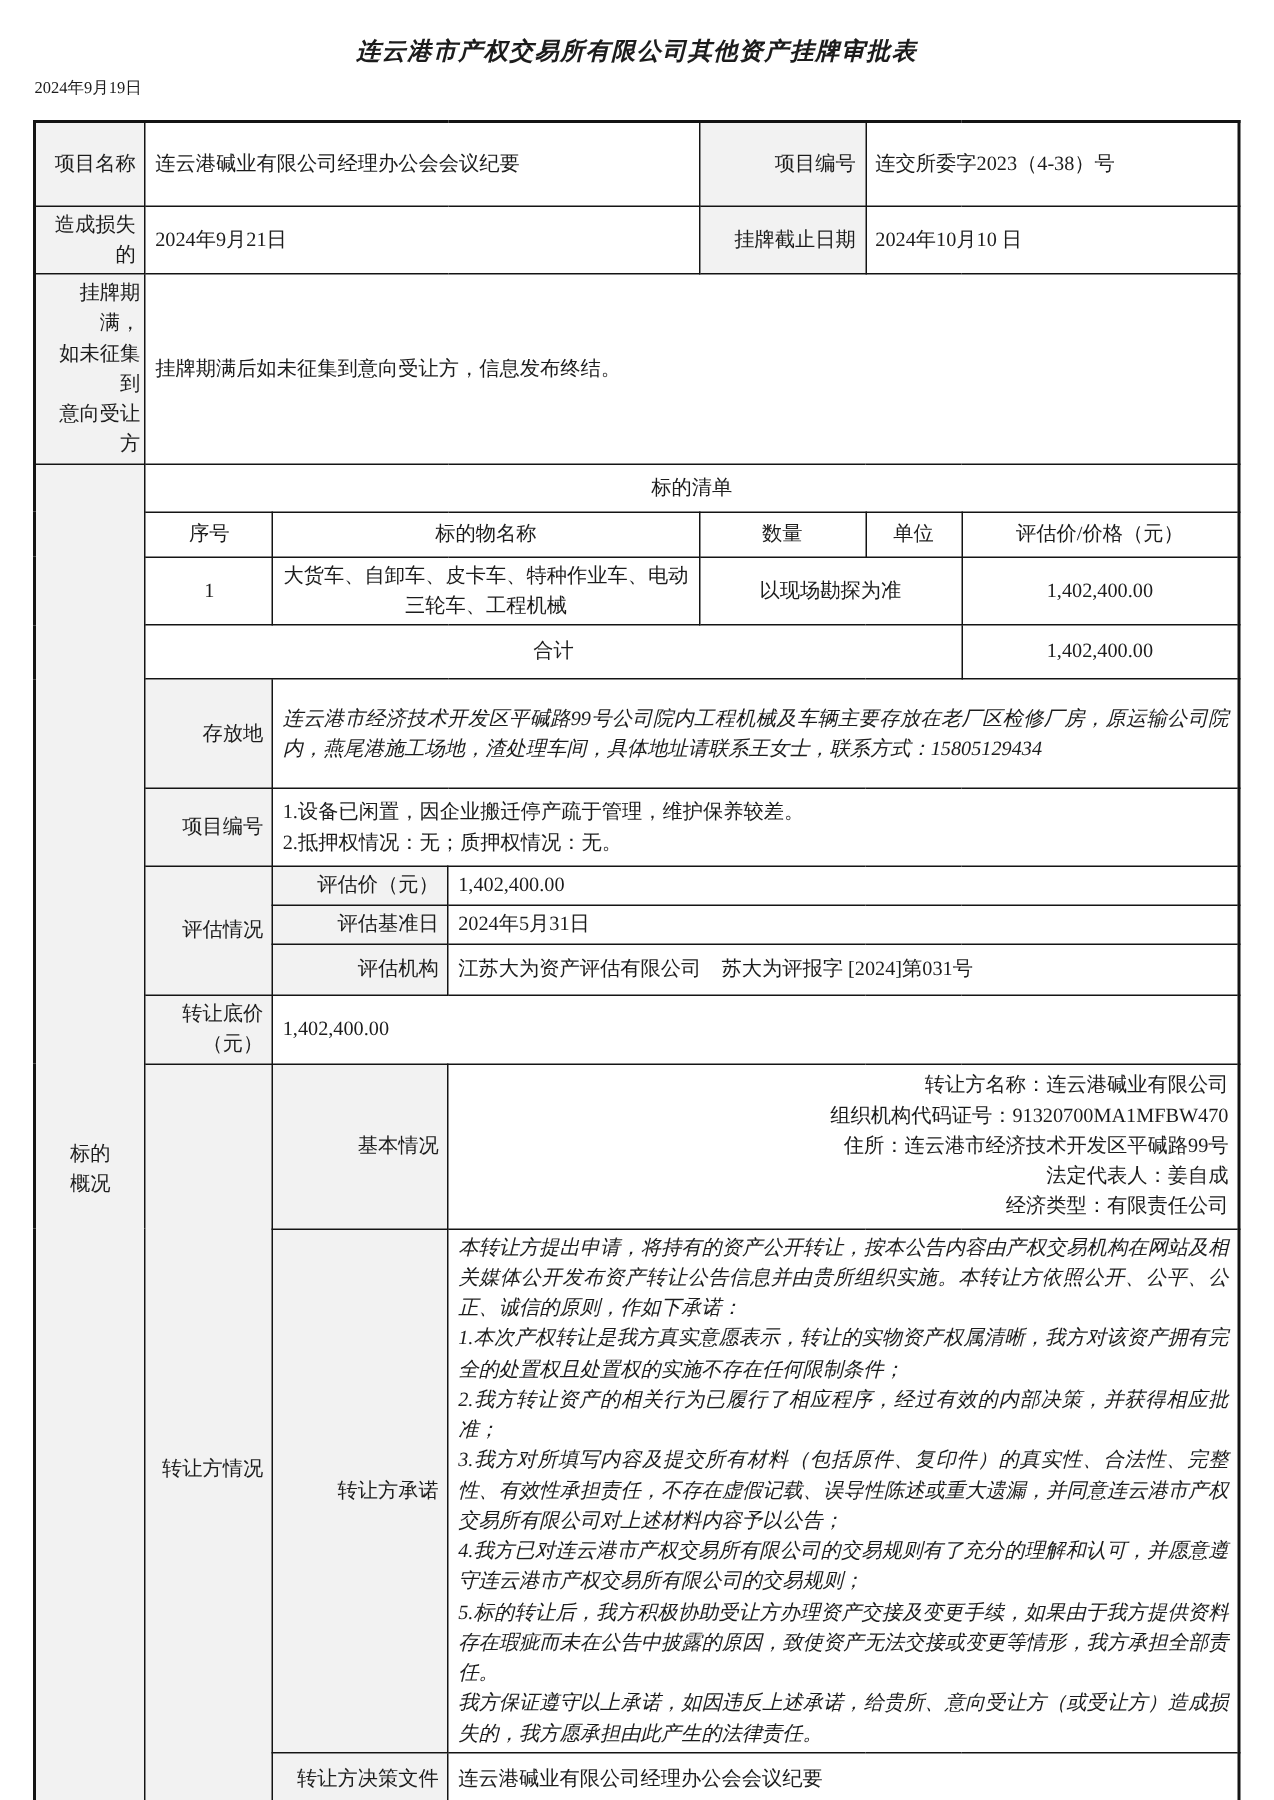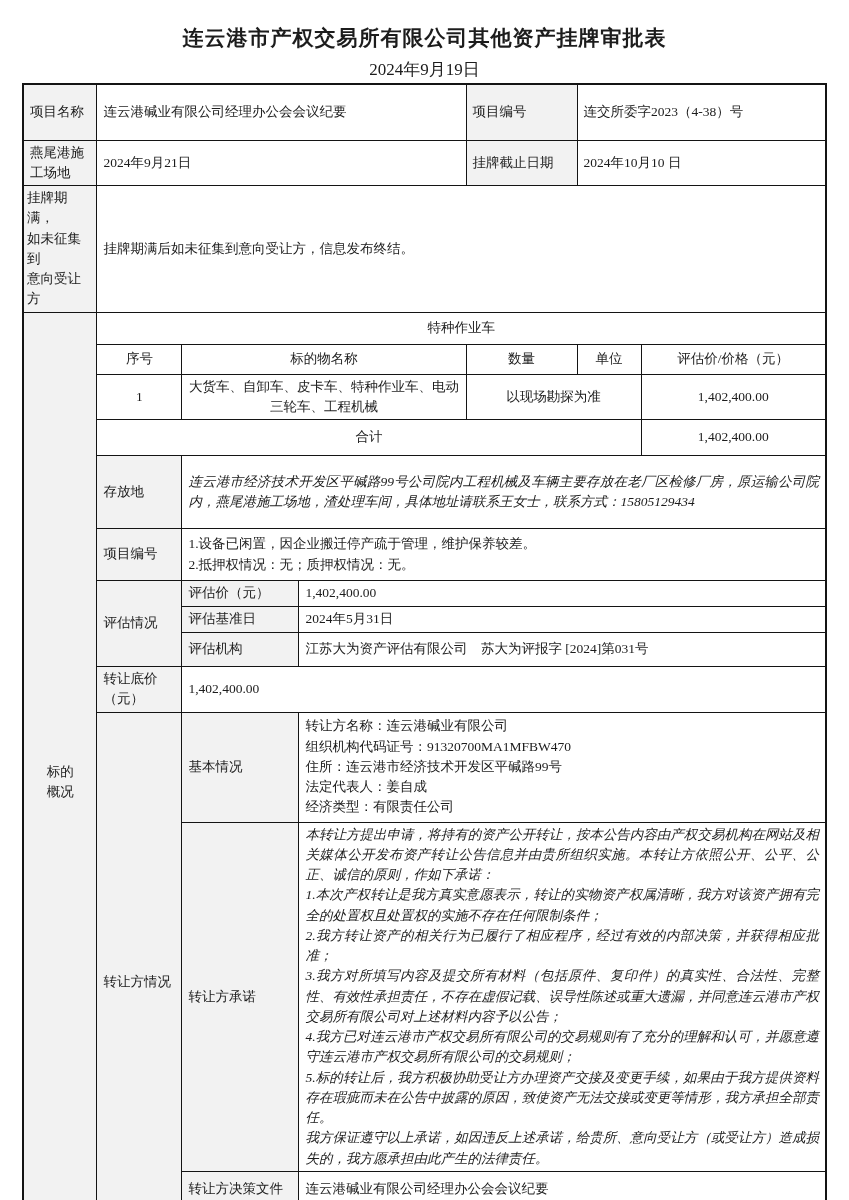--- a/index.html
+++ b/index.html
@@ -18,55 +18,56 @@
     position:relative;
     width:849px;
     height:1200px;
     margin:0 auto;
     background:var(--page-bg);
     overflow:hidden;
   }
   .doc-title{
     margin:24px 0 0 0;
     text-align:center;
-    font-size:21px;
+    font-size:16px;
     font-weight:bold;
     letter-spacing:1px;
+    font-style:italic;
   }
   .doc-date{
     width:803px;
-    margin:6px auto 2px auto;
-    text-align:center;
-    font-size:17px;
+    margin:6px auto 14px auto;
+    text-align:left;
+    font-size:11px;
   }
   table.form{
     table-layout:fixed;
     border-collapse:collapse;
     width:803px;
     margin:0 auto;
     border:2px solid var(--border-color);
     font-size:13.5px;
   }
   table.form td{
     border:1px solid var(--border-color);
     padding:2px 6px;
     vertical-align:middle;
     white-space:pre-line;
     line-height:1.5;
     overflow:hidden;
   }
   td.lbl{
     background:var(--label-bg);
-    text-align:left;
+    text-align:right;
   }
   td.ctr{text-align:center;}
   td.jst{text-align:justify;font-style:italic;}
   td.num{font-family:"Liberation Serif","DejaVu Serif",serif;}
   td.commit{line-height:19.6px;padding-top:4px;padding-bottom:4px;}
-  td.basic{line-height:21px;}
+  td.basic{line-height:21px;text-align:right;}
 </style>
 </head>
 <body>
 
 <div class="page">
 
   <div class="doc-title">连云港市产权交易所有限公司其他资产挂牌审批表</div>
   <div class="doc-date">2024年9月19日</div>
 
   <table class="form">
@@ -82,37 +83,37 @@
 
     <tbody>
         <tr style="height:56px">
       <td class="lbl">项目名称</td>
       <td colspan="3">连云港碱业有限公司经理办公会会议纪要</td>
       <td class="lbl">项目编号</td>
       <td colspan="2">连交所委字2023（4-38）号</td>
     </tr>
 
     <tr style="height:37px">
-      <td class="lbl">燕尾港施工场地</td>
+      <td class="lbl">造成损失的</td>
       <td colspan="3">2024年9月21日</td>
       <td class="lbl">挂牌截止日期</td>
       <td colspan="2">2024年10月10 日</td>
     </tr>
 
     <tr style="height:45px">
       <td class="lbl" style="padding:2px 3px">挂牌期满，
 如未征集到
 意向受让方</td>
       <td colspan="6">挂牌期满后如未征集到意向受让方，信息发布终结。</td>
     </tr>
 
     <tr style="height:32px">
       <td class="lbl ctr" rowspan="14">标的
 概况</td>
-      <td colspan="6" class="ctr">特种作业车</td>
+      <td colspan="6" class="ctr">标的清单</td>
     </tr>
 
     <tr style="height:30px">
       <td class="ctr">序号</td>
       <td colspan="2" class="ctr">标的物名称</td>
       <td class="ctr">数量</td>
       <td class="ctr">单位</td>
       <td class="ctr">评估价/价格（元）</td>
     </tr>
 

